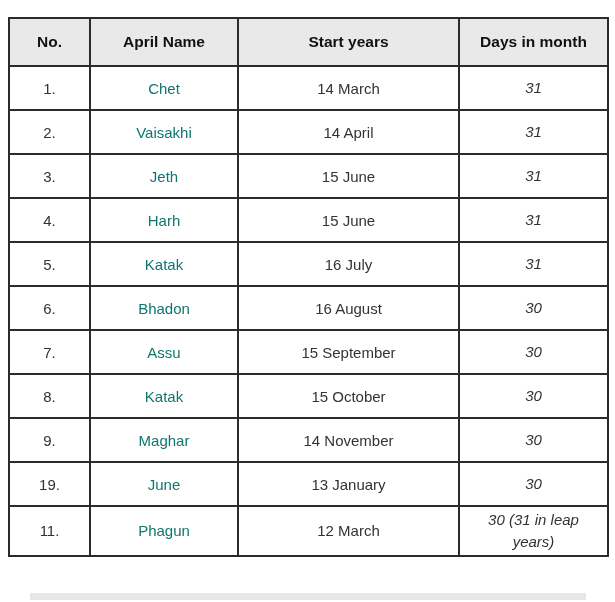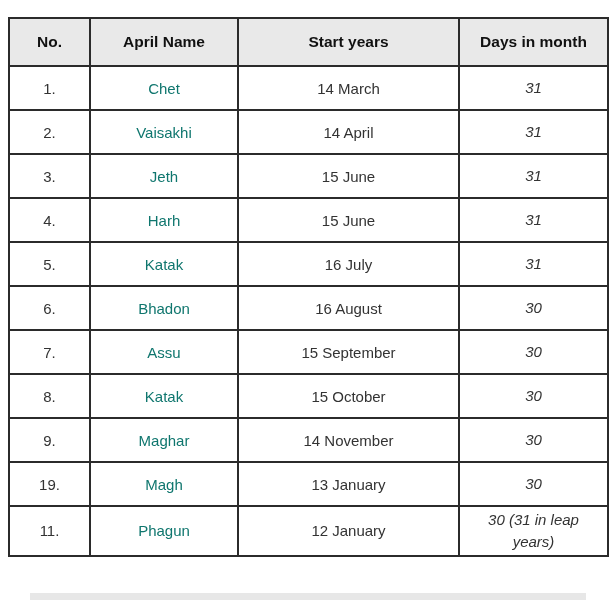--- a/index.html
+++ b/index.html
@@ -160,32 +160,32 @@
         <span class="link">Maghar</span>
       </td>
       <td class="start">14 November</td>
       <td class="days">30</td>
     </tr>
 
 
     <tr>
       <td class="no">19.</td>
       <td class="month">
-        <span class="link">Magh</span>
+        <span class="link">June</span>
       </td>
       <td class="start">13 January</td>
       <td class="days">30</td>
     </tr>
 
     <tr>
       <td class="no">11.</td>
       <td class="month">
         <span class="link">Phagun</span>
       </td>
-      <td class="start">12 January</td>
+      <td class="start">12 March</td>
       <td class="days">30 (31 in leap years)</td>
     </tr>
   </tbody>
   </table>
 
   <div class="bottom-strip"></div>
 
 </div>
 
 </body></html>

